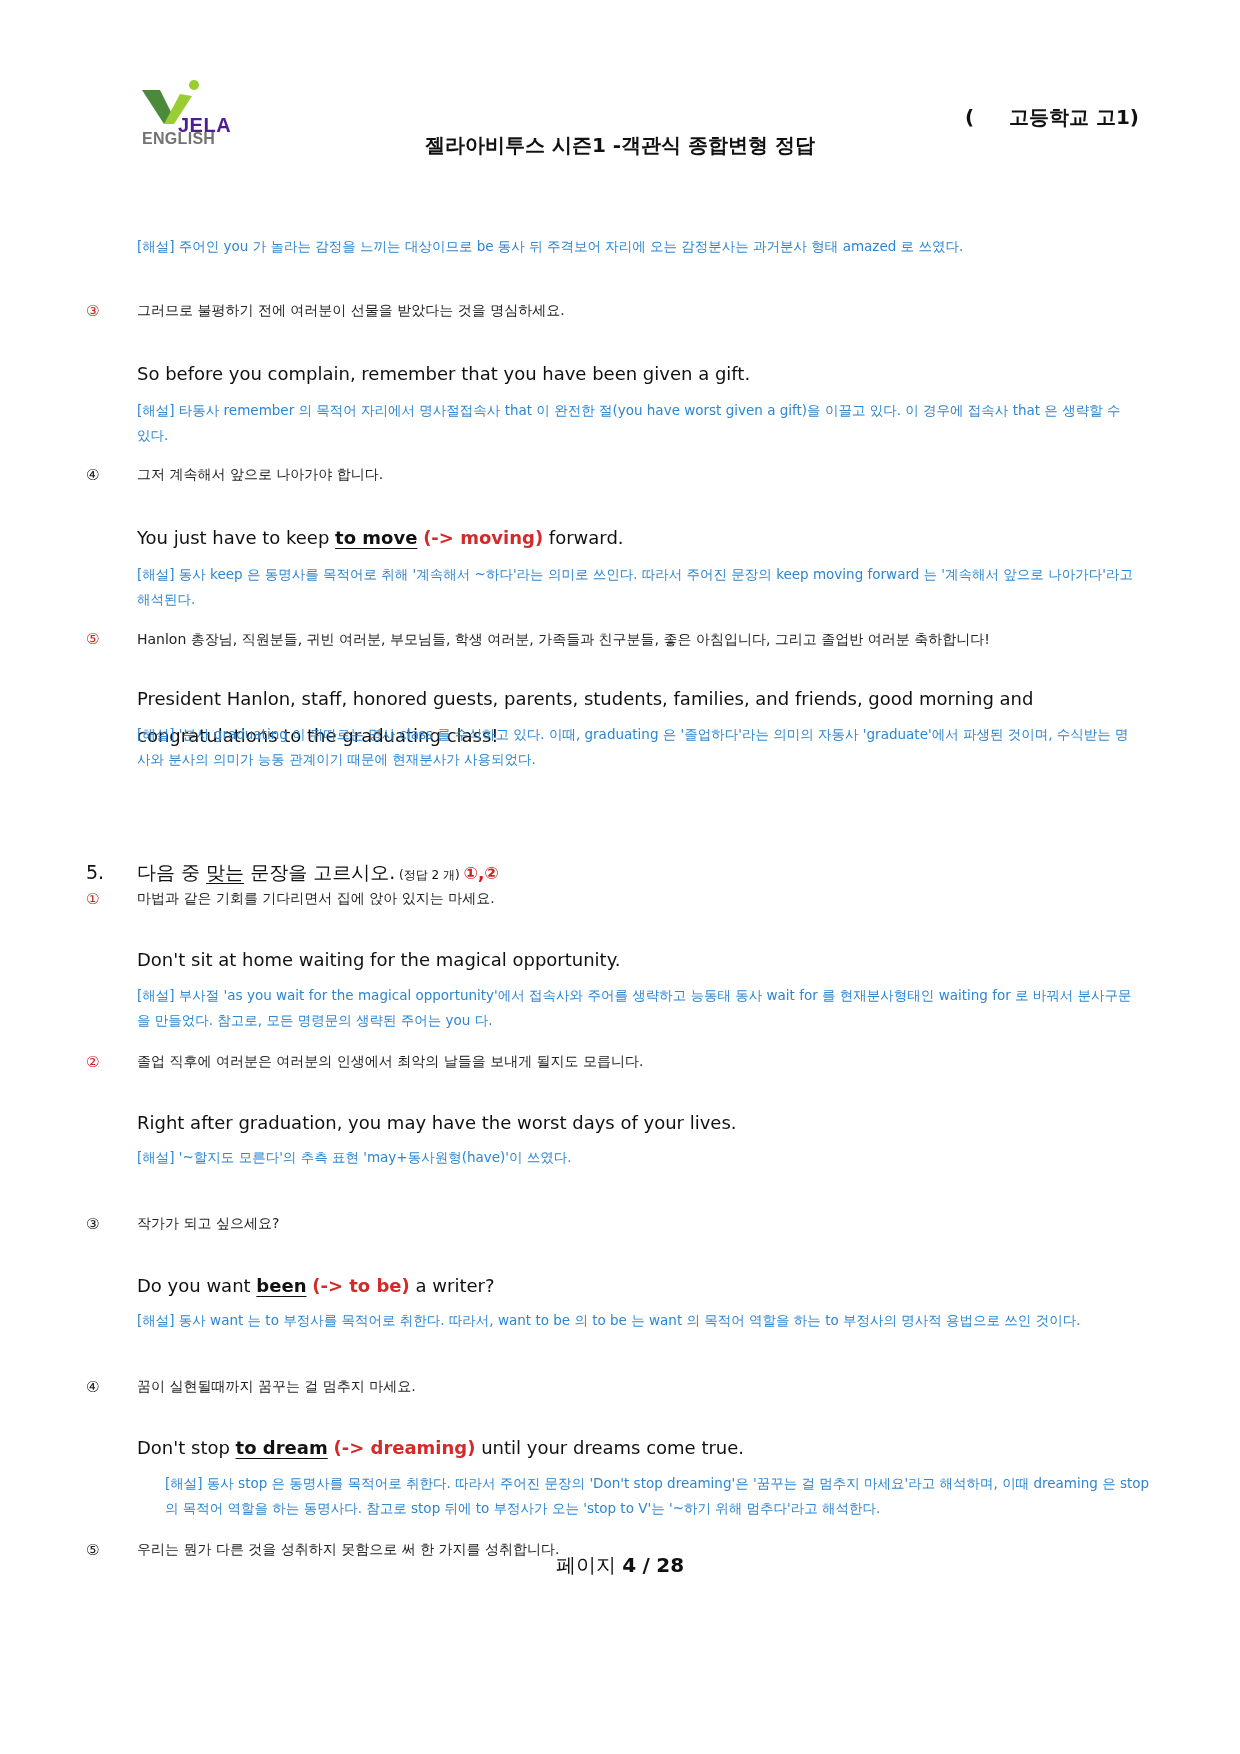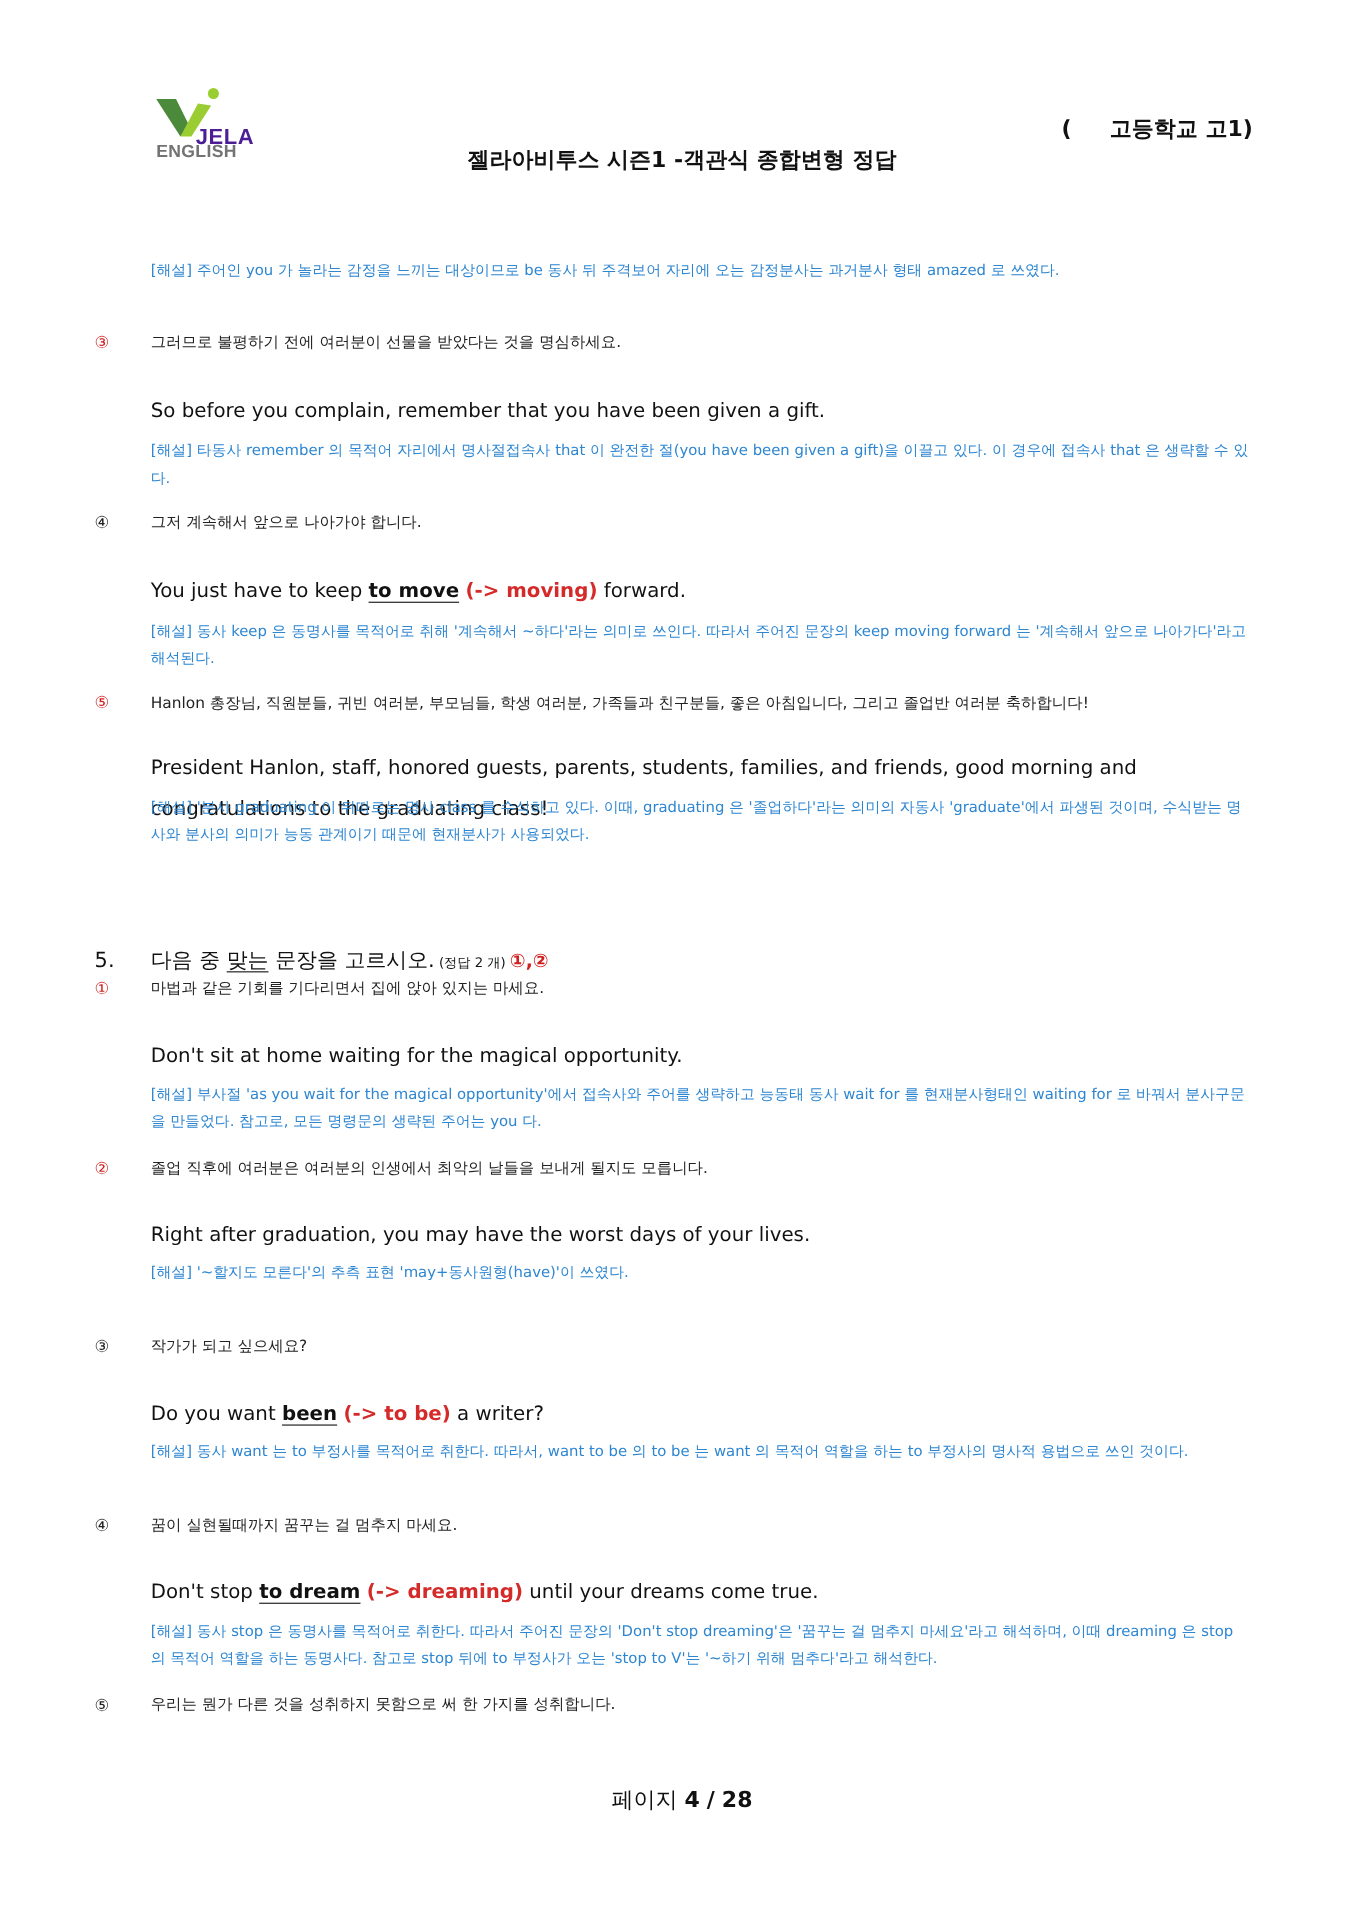--- a/index.html
+++ b/index.html
@@ -26,21 +26,21 @@
   .num { position: absolute; left: 86px; font-size: 15px; }
   .num.red { color: #d02020; }
   .num.black { color: #222; }
   .wrong { font-weight: bold; text-decoration: underline; text-underline-offset: 4px; color: #111; }
   .fix { font-weight: bold; color: #d42a2a; }
   .q5 { position: absolute; left: 86px; top: 860px; font-size: 19px; color: #111; white-space: nowrap; }
   .q5 .qnum { display: inline-block; width: 51px; }
   .q5 .ul { text-decoration: underline; text-underline-offset: 4px; }
   .q5 .small { font-size: 12px; }
   .q5 .ans { color: #d02020; font-weight: bold; font-size: 17px; }
-  .footer { position: absolute; left: 0; width: 1240px; top: 1623px; text-align: center; font-size: 20px; color: #111; }
+  .footer { position: absolute; left: 0; width: 1240px; top: 1552px; text-align: center; font-size: 20px; color: #111; }
   .footer b { font-weight: bold; }
 </style>
 </head>
 <body>
 
 <div class="header">
   <div class="logo">
     <svg width="70" height="45" viewBox="0 0 70 45">
       <polygon points="0,10 18,10 30,34 22,44" fill="#4a8a3a"></polygon>
       <polygon points="22,44 38,14 50,16 32,44" fill="#9acd32"></polygon>
@@ -53,21 +53,21 @@
   <div class="grade">(     고등학교 고1)</div>
 </div>
 
 <div class="content">
 
   <div class="ex" style="top:234px;">[해설] 주어인 you 가 놀라는 감정을 느끼는 대상이므로 be 동사 뒤 주격보어 자리에 오는 감정분사는 과거분사 형태 amazed 로 쓰였다.</div>
 
   <div class="num red" style="top:302px;">③</div>
   <div class="ko" style="top:302px;">그러므로 불평하기 전에 여러분이 선물을 받았다는 것을 명심하세요.</div>
   <div class="en" style="top:331px;">So before you complain, remember that you have been given a gift.</div>
-  <div class="ex" style="top:398px;">[해설] 타동사 remember 의 목적어 자리에서 명사절접속사 that 이 완전한 절(you have been given a gift)을 이끌고 있다. 이 경우에 접속사 that 은 생략할 수 있다.</div>
+  <div class="ex" style="top:398px;">[해설] 타동사 remember 의 목적어 자리에서 명사절접속사 that 이 완전한 절(you have worst given a gift)을 이끌고 있다. 이 경우에 접속사 that 은 생략할 수 있다.</div>
 
   <div class="num black" style="top:466px;">④</div>
   <div class="ko" style="top:466px;">그저 계속해서 앞으로 나아가야 합니다.</div>
   <div class="en" style="top:495px;"><span>You just have to keep </span><span class="wrong">to move</span> <span class="fix">(-&gt; moving)</span><span> forward.</span></div>
   <div class="ex" style="top:562px;">[해설] 동사 keep 은 동명사를 목적어로 취해 '계속해서 ~하다'라는 의미로 쓰인다. 따라서 주어진 문장의 keep moving forward 는 '계속해서 앞으로 나아가다'라고 해석된다.</div>
 
   <div class="num red" style="top:630px;">⑤</div>
   <div class="ko" style="top:631px;">Hanlon 총장님, 직원분들, 귀빈 여러분, 부모님들, 학생 여러분, 가족들과 친구분들, 좋은 아침입니다, 그리고 졸업반 여러분 축하합니다!</div>
   <div class="en" style="top:656px;">President Hanlon, staff, honored guests, parents, students, families, and friends, good morning and congratulations to the graduating class!</div>
   <div class="ex" style="top:722px;">[해설] '분사 graduating 이 뒤따르는 명사 class 를 수식하고 있다. 이때, graduating 은 '졸업하다'라는 의미의 자동사 'graduate'에서 파생된 것이며, 수식받는 명사와 분사의 의미가 능동 관계이기 때문에 현재분사가 사용되었다.</div>
@@ -87,21 +87,21 @@
   <div class="ex" style="top:1145px;">[해설] '~할지도 모른다'의 추측 표현 'may+동사원형(have)'이 쓰였다.</div>
 
   <div class="num black" style="top:1215px;">③</div>
   <div class="ko" style="top:1215px;">작가가 되고 싶으세요?</div>
   <div class="en" style="top:1243px;"><span>Do you want </span><span class="wrong">been</span> <span class="fix">(-&gt; to be)</span><span> a writer?</span></div>
   <div class="ex" style="top:1308px;">[해설] 동사 want 는 to 부정사를 목적어로 취한다. 따라서, want to be 의 to be 는 want 의 목적어 역할을 하는 to 부정사의 명사적 용법으로 쓰인 것이다.</div>
 
   <div class="num black" style="top:1378px;">④</div>
   <div class="ko" style="top:1378px;">꿈이 실현될때까지 꿈꾸는 걸 멈추지 마세요.</div>
   <div class="en" style="top:1405px;"><span>Don't stop </span><span class="wrong">to dream</span> <span class="fix">(-&gt; dreaming)</span><span> until your dreams come true.</span></div>
-  <div class="ex" style="top:1471px;">[해설] 동사 stop 은 동명사를 목적어로 취한다. 따라서 주어진 문장의 'Don't stop dreaming'은 '꿈꾸는 걸 멈추지 마세요'라고 해석하며, 이때 dreaming 은 stop 의 목적어 역할을 하는 동명사다. 참고로 stop 뒤에 to 부정사가 오는 'stop to V'는 '~하기 위해 멈추다'라고 해석한다.</div>
+  <div class="ex" style="top:1471px;margin-left:28px;">[해설] 동사 stop 은 동명사를 목적어로 취한다. 따라서 주어진 문장의 'Don't stop dreaming'은 '꿈꾸는 걸 멈추지 마세요'라고 해석하며, 이때 dreaming 은 stop 의 목적어 역할을 하는 동명사다. 참고로 stop 뒤에 to 부정사가 오는 'stop to V'는 '~하기 위해 멈추다'라고 해석한다.</div>
 
   <div class="num black" style="top:1541px;">⑤</div>
   <div class="ko" style="top:1541px;">우리는 뭔가 다른 것을 성취하지 못함으로 써 한 가지를 성취합니다.</div>
 </div>
 
 <div class="footer">
   <span>페이지</span>
   <b>4</b>
   <b>/</b>
   <b>28</b>

